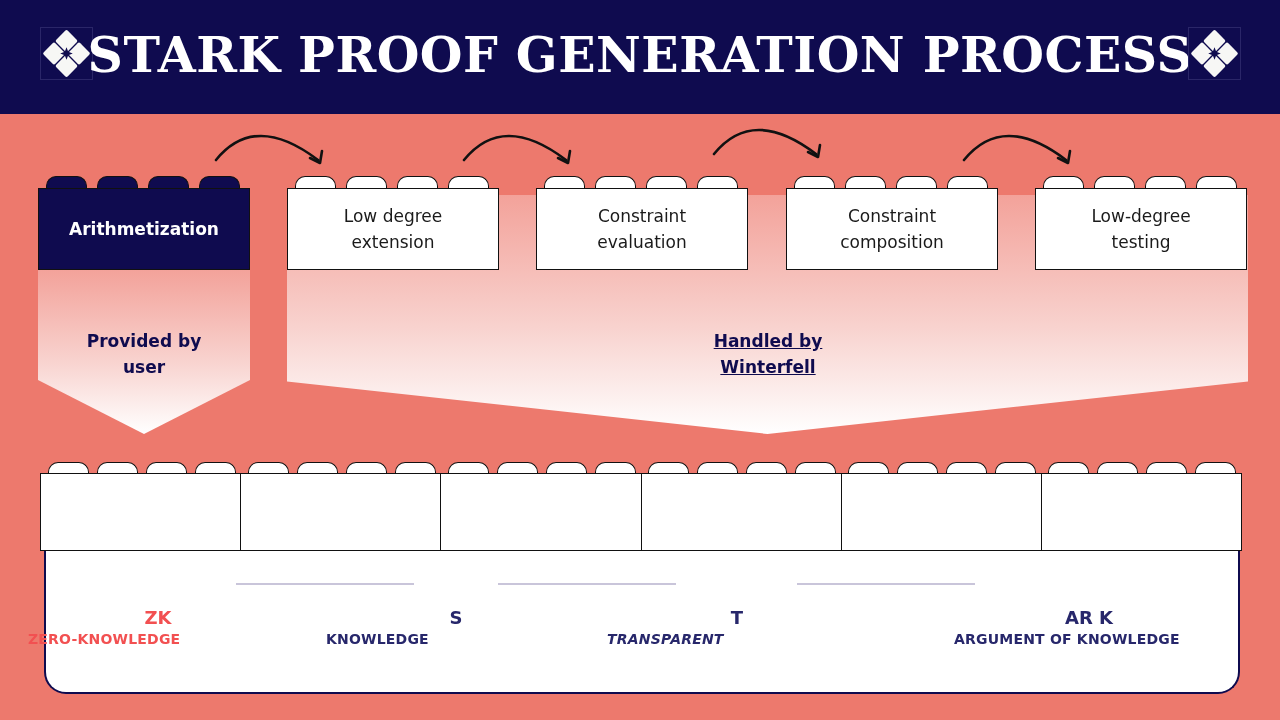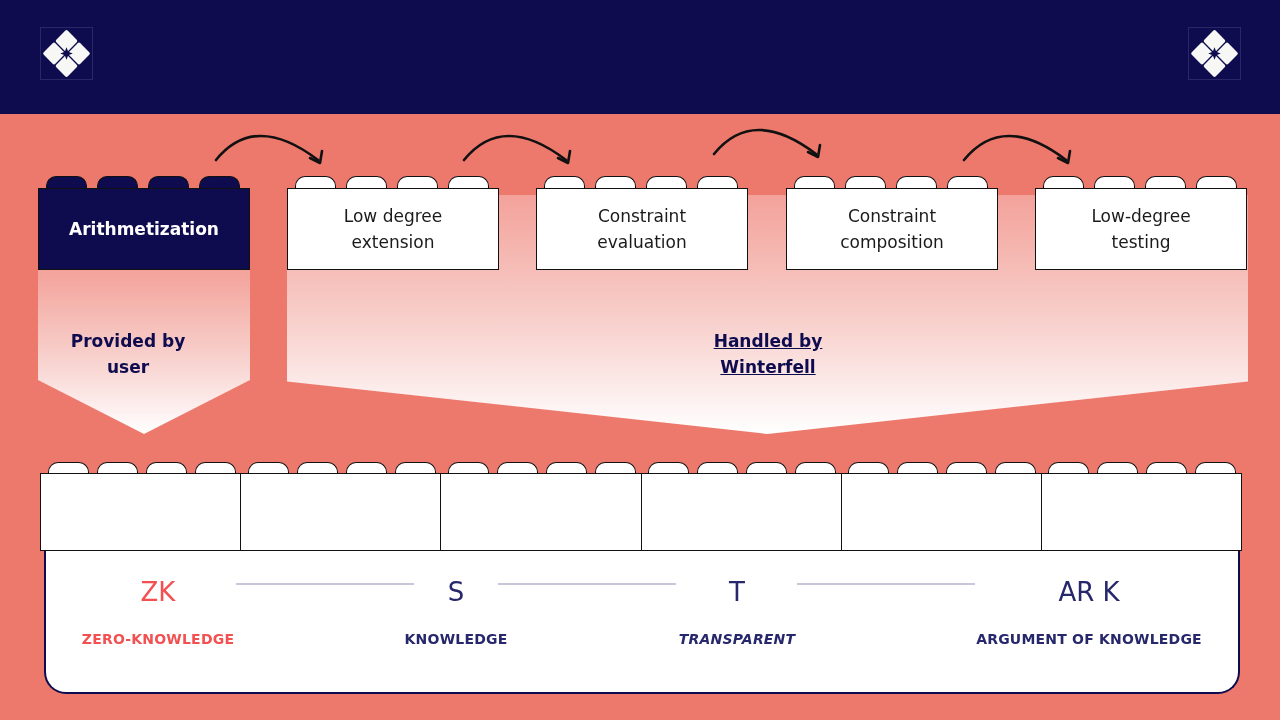--- a/index.html
+++ b/index.html
@@ -46,21 +46,21 @@
   }
   .panel-label {
     position: absolute;
     color: #0F0B4F;
     font-family: "DejaVu Sans", sans-serif;
     font-weight: bold;
     font-size: 17px;
     line-height: 26px;
     text-align: center;
   }
-  .label-user { left: 22px; top: 328px; width: 212px; }
+  .label-user { left: 38px; top: 328px; width: 212px; }
   .label-winterfell { left: 668px; top: 328px; width: 200px; text-decoration: underline; }
 
   
   .brick {
     position: absolute; width: 212px; height: 82px;
   }
   .brick .studs { position: absolute; left: 0; top: -12px; width: 100%; height: 14px; }
   .stud {
     position: absolute; top: 0; width: 41px; height: 14px;
     border: 1.5px solid #111; border-bottom: none;
@@ -88,26 +88,26 @@
   }
   .wide-cell { flex: 1; border-right: 1.5px solid #111; }
   .wide-cell:last-child { border-right: none; }
   .stark-card {
     position: absolute; left: 44px; top: 550px; width: 1196px; height: 144px;
     background: #FFFFFF;
     border: 2.5px solid #0F0B4F; border-top: none;
     border-radius: 0 0 22px 22px;
   }
   .acro {
-    position: absolute; top: 574px; width: 220px; text-align: center;
-    font-family: "DejaVu Sans", sans-serif; font-weight: normal;
-    font-size: 26px; line-height: 36px; color: #27276B;
+    position: absolute; top: 600px; width: 220px; text-align: center;
+    font-family: "DejaVu Sans", sans-serif; font-weight: bold;
+    font-size: 18px; line-height: 36px; color: #27276B;
   }
   .acro-full {
-    position: absolute; top: 628px; width: 260px; text-align: center;
+    position: absolute; top: 628px; width: 260px; 
     font-family: "DejaVu Sans", sans-serif; font-weight: bold;
     font-size: 14px; line-height: 22px; color: #27276B;
     letter-spacing: 0.2px;
   }
   .acro.red, .acro-full.red { color: #F25051; }
   .divider {
     position: absolute; top: 583px; height: 2px; background: #C9C5DA;
   }
 </style>
 </head>
@@ -118,20 +118,21 @@
     <svg viewBox="0 0 53 53">
       <g fill="#F7F7F5">
         <rect x="18" y="5" width="17" height="17" rx="2" transform="rotate(45 26.5 13.5)"></rect>
         <rect x="18" y="31" width="17" height="17" rx="2" transform="rotate(45 26.5 39.5)"></rect>
         <rect x="5" y="18" width="17" height="17" rx="2" transform="rotate(45 13.5 26.5)"></rect>
         <rect x="31" y="18" width="17" height="17" rx="2" transform="rotate(45 39.5 26.5)"></rect>
       </g>
       <path d="M26.5 20 L28.3 24.7 L33 26.5 L28.3 28.3 L26.5 33 L24.7 28.3 L20 26.5 L24.7 24.7 Z" fill="#0F0B4F"></path>
     </svg>
   </div>
+  <div class="header-title">STARK PROOF GENERATION PROCESS</div>
   <div class="logo logo-right">
     <svg viewBox="0 0 53 53">
       <g fill="#F7F7F5">
         <rect x="18" y="5" width="17" height="17" rx="2" transform="rotate(45 26.5 13.5)"></rect>
         <rect x="18" y="31" width="17" height="17" rx="2" transform="rotate(45 26.5 39.5)"></rect>
         <rect x="5" y="18" width="17" height="17" rx="2" transform="rotate(45 13.5 26.5)"></rect>
         <rect x="31" y="18" width="17" height="17" rx="2" transform="rotate(45 39.5 26.5)"></rect>
       </g>
       <path d="M26.5 20 L28.3 24.7 L33 26.5 L28.3 28.3 L26.5 33 L24.7 28.3 L20 26.5 L24.7 24.7 Z" fill="#0F0B4F"></path>
     </svg>

